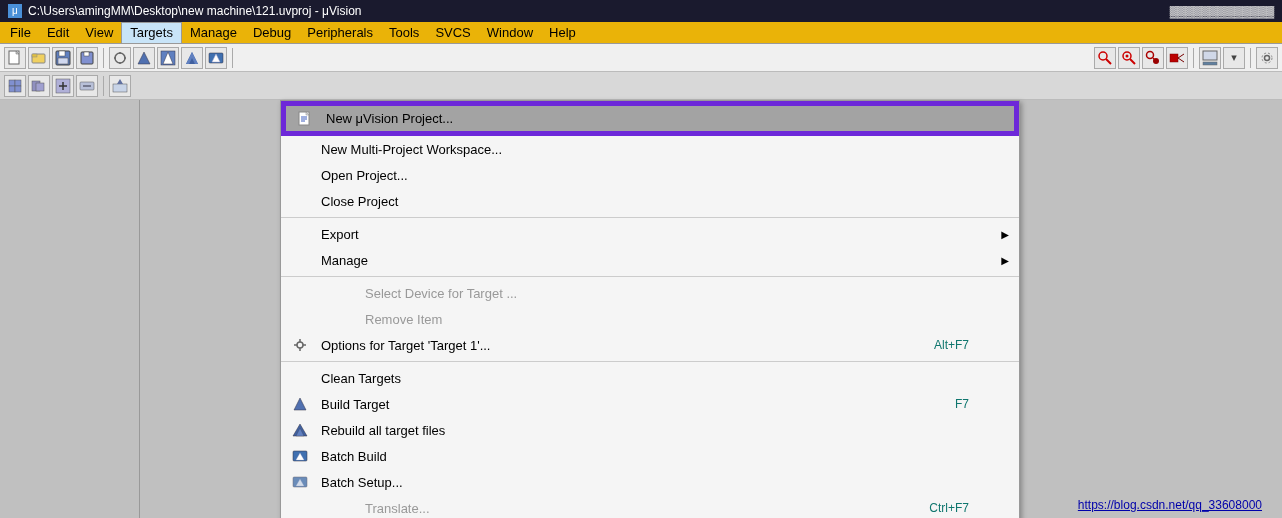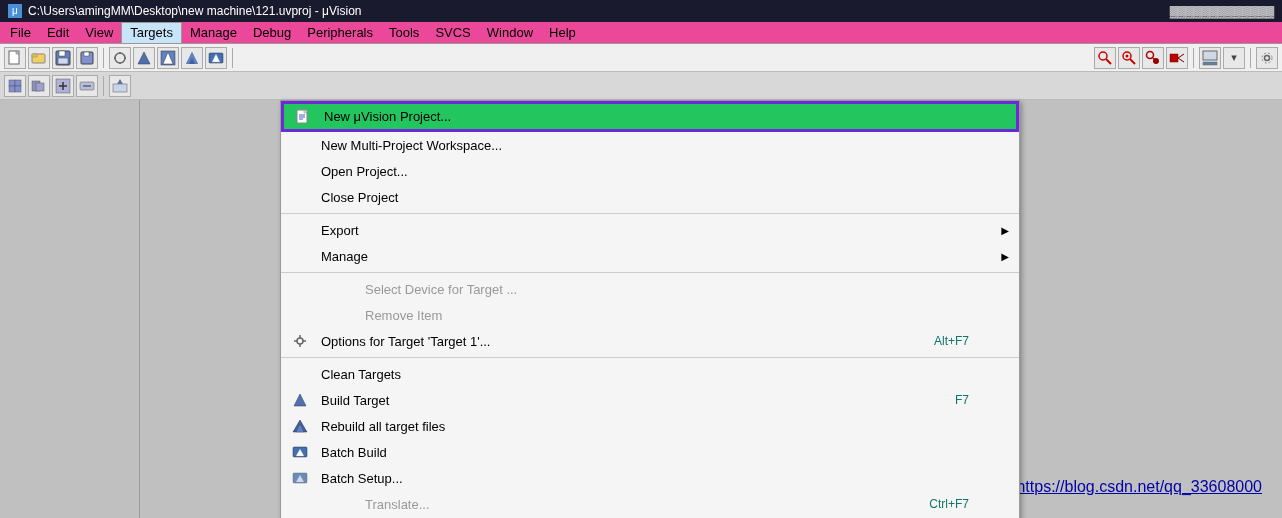--- a/index.html
+++ b/index.html
@@ -29,21 +29,21 @@
       margin-right: 6px;
       background: #4a90d9;
       display: inline-block;
       font-size: 10px;
       text-align: center;
       line-height: 14px;
     }
 
     
     .menu-bar {
-      background: #ec4899;
+      background: #eab308;
       height: 22px;
       display: flex;
       align-items: center;
       border-bottom: 1px solid #999;
       padding: 0 2px;
     }
     .menu-item {
       padding: 2px 8px;
       cursor: pointer;
       height: 22px;
@@ -124,22 +124,22 @@
     .dropdown-item {
       padding: 5px 30px 5px 40px;
       cursor: pointer;
       display: flex;
       align-items: center;
       position: relative;
       color: #000;
       min-height: 26px;
     }
     .dropdown-item.highlighted {
-      background: #22c55e;
-      border: 3px solid #6d28d9;
+      background: #a3a3a3;
+      border: 5px solid #6d28d9;
     }
     .dropdown-item.disabled {
       color: #999;
       cursor: default;
       margin-left: 44px;
     }
     .dropdown-item.has-arrow::after {
       content: '▶';
       position: absolute;
       right: 10px;
@@ -162,24 +162,24 @@
     }
     .dropdown-separator {
       height: 1px;
       background: #ccc;
       margin: 3px 0;
     }
 
     
     .watermark {
       position: absolute;
-      bottom: 22px;
+      bottom: 6px;
       right: 20px;
       color: #0000aa;
-      font-size: 16px;
+      font-size: 12px;
       text-decoration: underline;
     }
 
     
     .progress-indicator {
       margin-left: auto;
       font-size: 11px;
       color: #ddd;
     }
 

